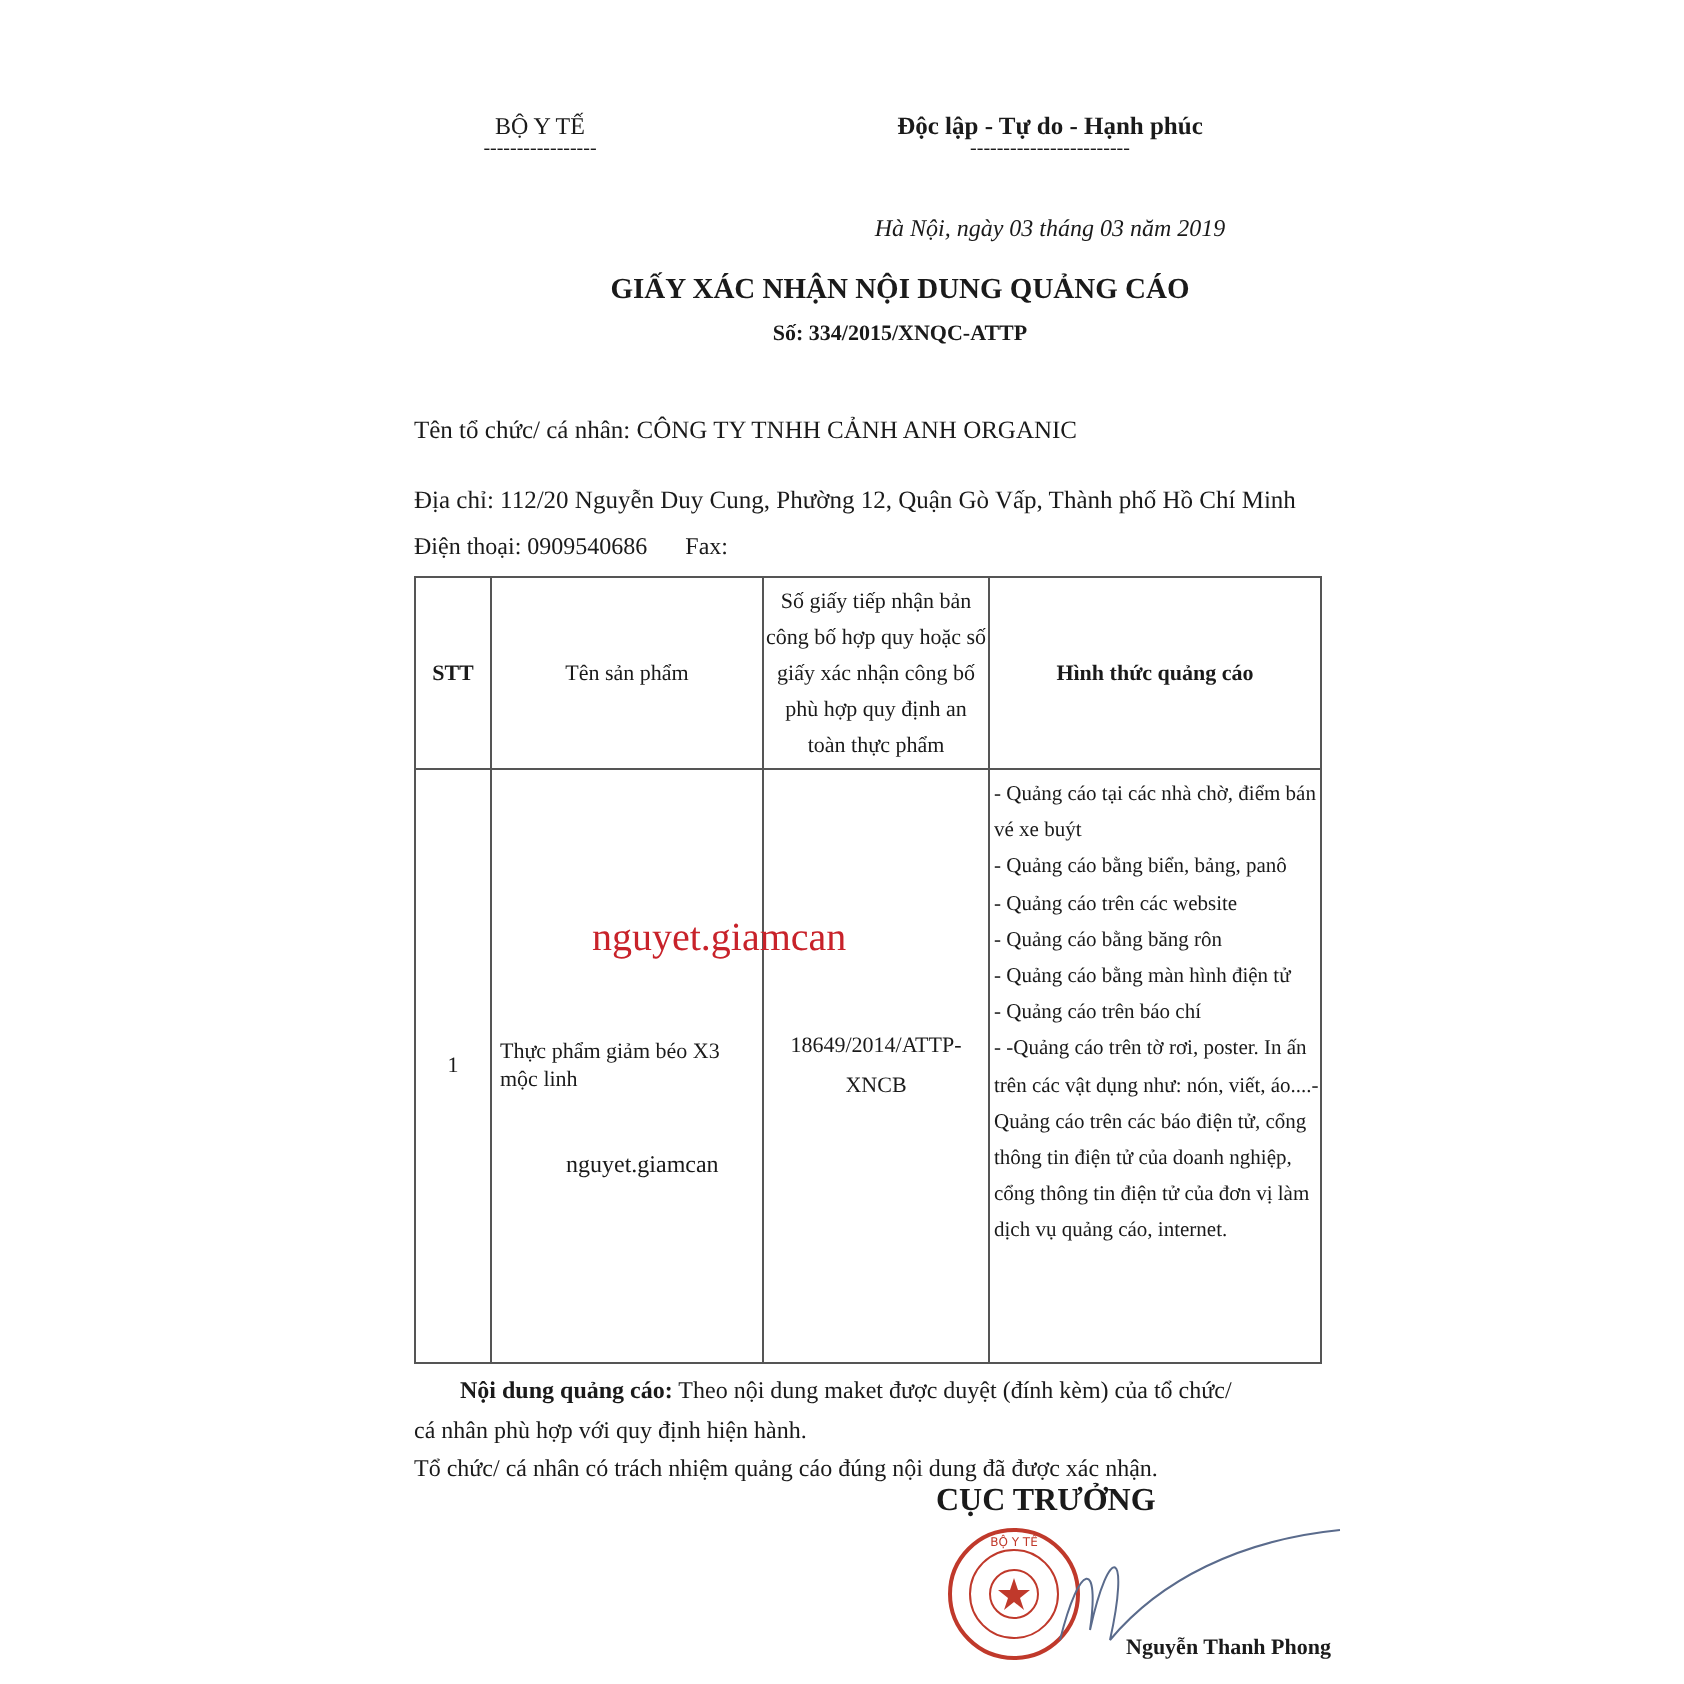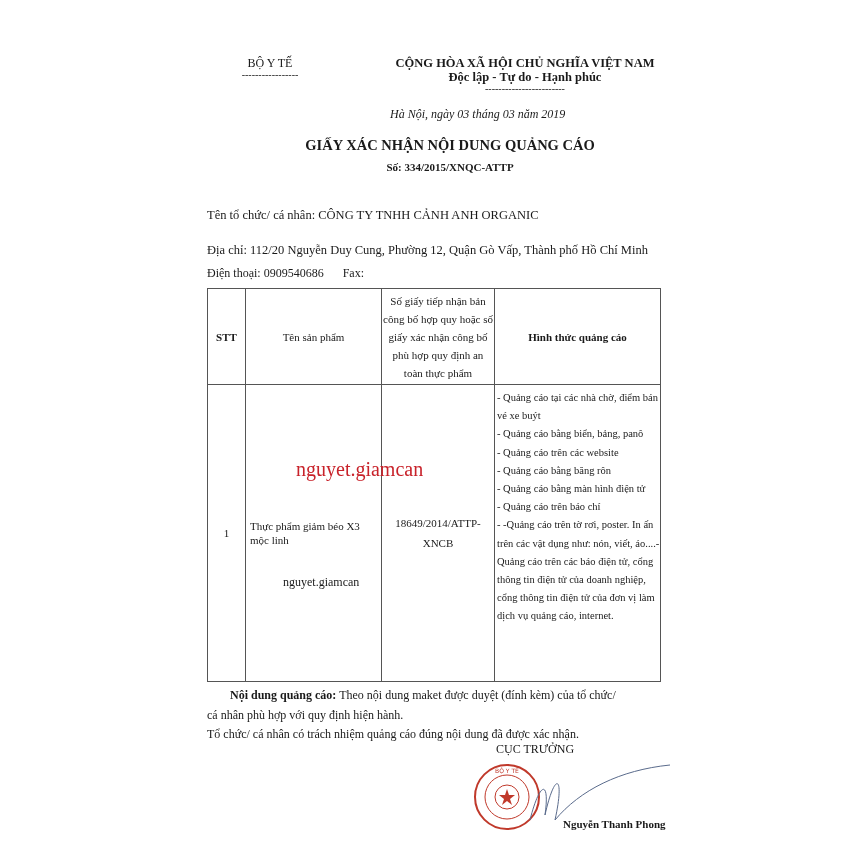--- a/index.html
+++ b/index.html
@@ -4,53 +4,52 @@
 <style>
   html,body{margin:0;padding:0;background:#ffffff;}
   body{width:842px;height:842px;position:relative;overflow:hidden;font-family:"Liberation Serif","DejaVu Serif",serif;color:#1a1a1a;}
   .abs{position:absolute;}
   .center{text-align:center;}
   .hdr-left{left:190px;top:56px;width:160px;font-size:12px;line-height:14px;}
   .hdr-left .b{font-weight:bold;}
   .hdr-right{left:395px;top:56px;width:260px;font-size:12.5px;line-height:14px;}
   .hdr-right .b{font-weight:bold;}
   .dash{letter-spacing:0px;line-height:10px;font-size:10px;}
-  .date{left:390px;top:107px;width:270px;font-size:12px;font-style:italic;text-align:left;}
+  .date{left:390px;top:107px;width:270px;font-size:12px;font-style:italic;text-align:center;}
   .title{left:200px;top:137px;width:500px;font-size:14.5px;font-weight:bold;text-align:center;}
   .number{left:200px;top:161px;width:500px;font-size:11px;font-weight:bold;text-align:center;}
   .info{left:207px;font-size:12.5px;}
   table.tbl{position:absolute;left:207px;top:288px;width:454px;border-collapse:collapse;font-size:11px;}
   table.tbl td, table.tbl th{border:1.5px solid #555;padding:0;vertical-align:middle;font-weight:normal;}
   .th-stt{width:37px;height:95px;font-weight:bold !important;text-align:center;}
   .th-name{width:135px;text-align:center;}
   .th-cert{width:112px;text-align:center;line-height:18px;}
   .th-form{text-align:center;font-weight:bold !important;}
   .row td{height:292px;}
   .cell-stt{text-align:center;}
   .cell-name{padding-left:4px !important;line-height:14px;position:relative;}
   .cell-cert{text-align:center;line-height:20px;}
   .cell-form{padding-left:2px !important;line-height:18.2px;font-size:10.5px;vertical-align:top !important;padding-top:4px !important;}
   .wm-red{left:296px;top:458px;font-size:20px;color:#c8222a;}
   .wm-small{left:283px;top:575px;font-size:12px;color:#1a1a1a;}
   .footer{left:207px;font-size:12px;}
-  .boss{left:496px;top:742px;font-size:12px;font-weight:normal;}
+  .boss{left:468px;top:742px;font-size:16px;font-weight:bold;}
   .signer{left:563px;top:818px;font-size:11px;font-weight:bold;}
   .stamp{left:472px;top:762px;width:70px;height:70px;}
   .sig{left:520px;top:760px;width:160px;height:70px;}
 </style>
 </head>
 <body>
 
 <div class="abs hdr-left center">
   <div>BỘ Y TẾ</div>
   <div class="dash">-----------------</div>
 </div>
 
 <div class="abs hdr-right center">
-  <div class="b">CỘNG HÒA XÃ HỘI CHỦ NGHĨA VIỆT NAM</div>
   <div class="b">Độc lập - Tự do - Hạnh phúc</div>
   <div class="dash">------------------------</div>
 </div>
 
 <div class="abs date">Hà Nội, ngày 03 tháng 03 năm 2019</div>
 <div class="abs title">GIẤY XÁC NHẬN NỘI DUNG QUẢNG CÁO</div>
 <div class="abs number">Số: 334/2015/XNQC-ATTP</div>
 
 <div class="abs info" style="top:208px;">
   <span>Tên tổ chức/ cá nhân:</span>

